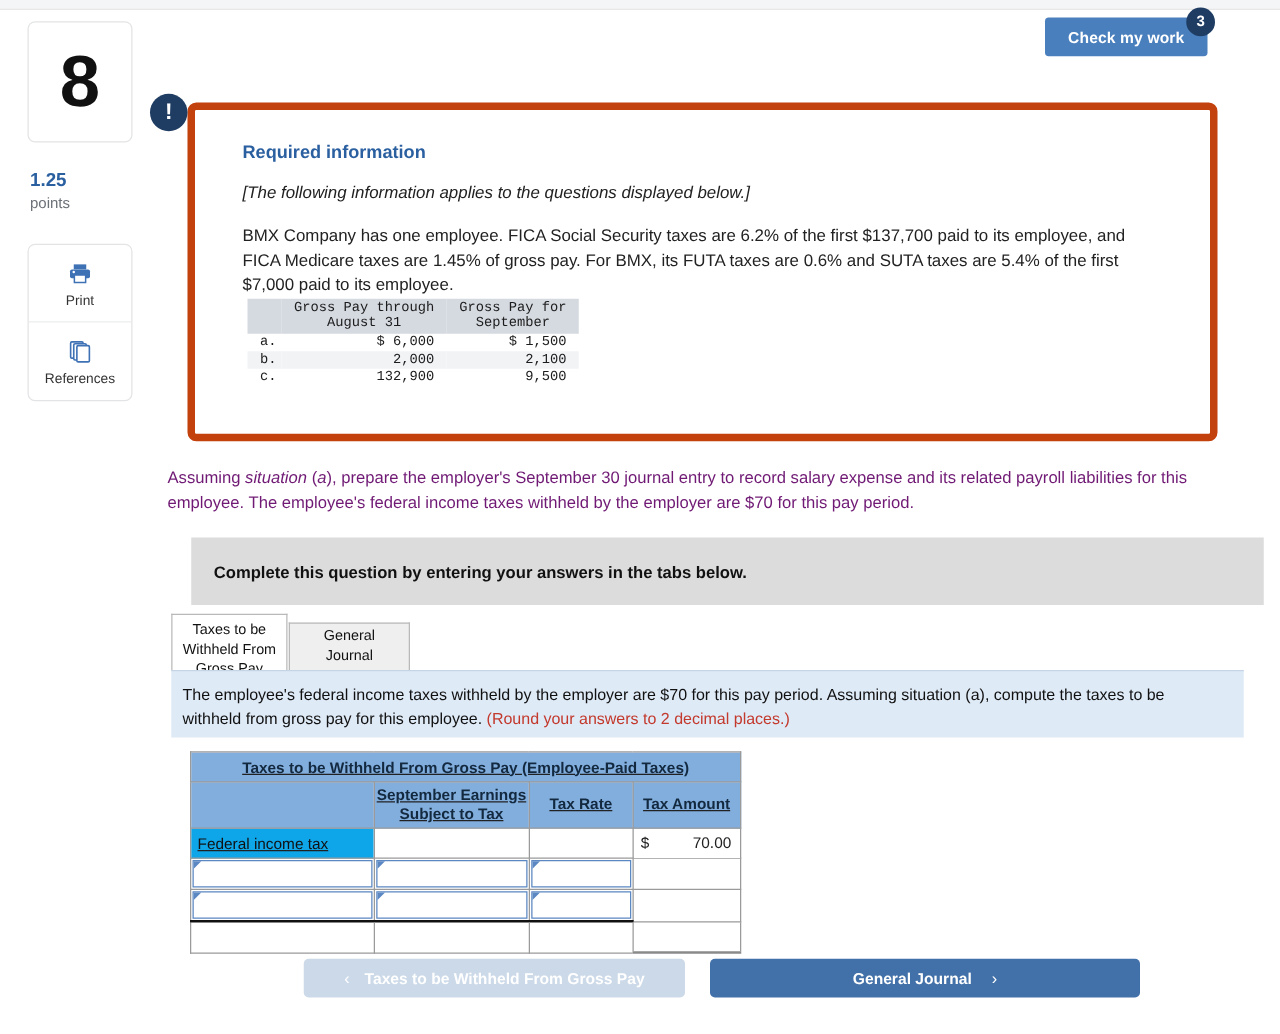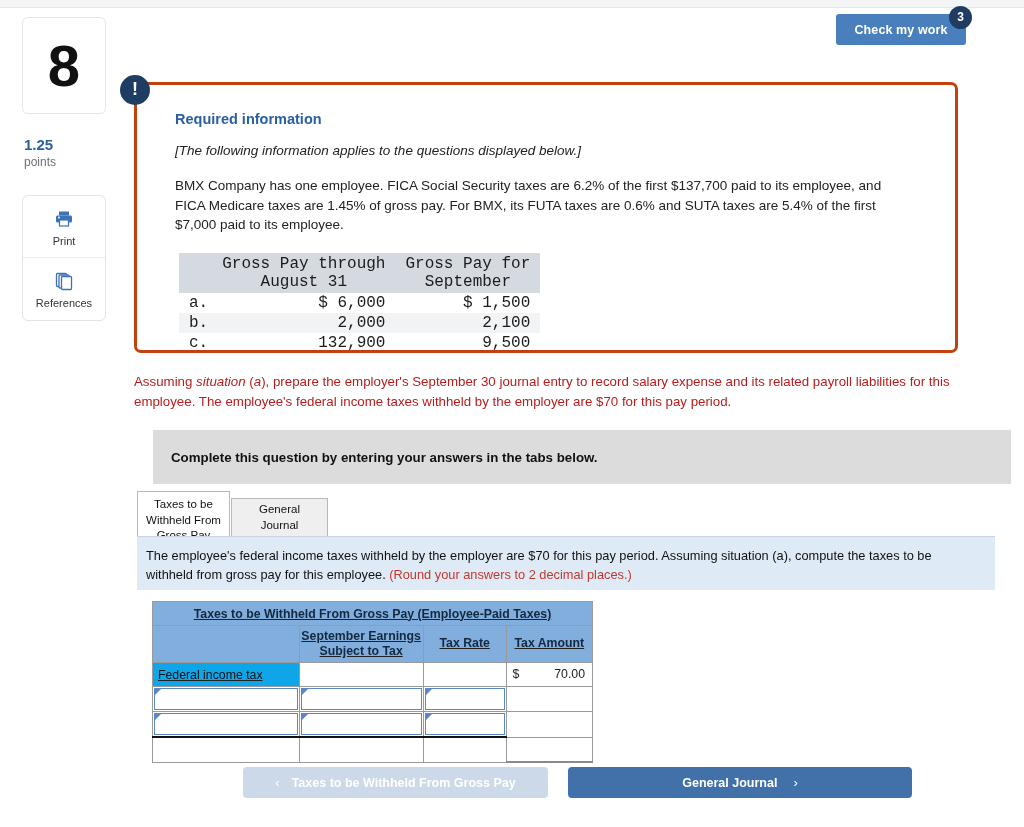--- a/index.html
+++ b/index.html
@@ -68,58 +68,58 @@
     height: 62px; display: flex; flex-direction: column;
     align-items: center; justify-content: center;
     border-bottom: 1px solid #eceded; cursor: pointer;
   }
   .tool-item:last-child { border-bottom: none; }
   .tool-item .ico { height: 26px; display:flex; align-items:center; justify-content:center; }
   .tool-item .lbl { font-size: 11px; color: #333; margin-top: 3px; }
 
   
   .req-box {
-    position: absolute; left: 134px; top: 82px;
+    position: absolute; left: 150px; top: 82px;
     width: 824px; height: 271px;
-    border: 3px solid #c2410c; border-radius: 7px; background: #fff;
+    border: 6px solid #c2410c; border-radius: 7px; background: #fff;
   }
   .alert-bubble {
     position: absolute; left: 120px; top: 75px;
     width: 30px; height: 30px; border-radius: 50%;
     background: #1f3d63; color: #fff;
     font-size: 18px; font-weight: bold;
     text-align: center; line-height: 29px;
     font-family: "Liberation Sans", sans-serif;
     z-index: 5;
   }
   .req-inner { padding: 26px 30px 0 38px; }
   .req-title { font-size: 14.5px; font-weight: bold; color: #2a5fa0; margin-bottom: 16px; }
   .req-italic { font-size: 13.5px; font-style: italic; color: #222; margin-bottom: 18px; }
   .req-para { font-size: 13.5px; line-height: 1.45; color: #222; max-width: 726px; }
 
   
   .mono-table {
-    margin-top: 18px; margin-left: 4px;
+    margin-top: 1px; margin-left: 4px;
     border-collapse: collapse;
     font-family: "Liberation Mono", monospace;
-    font-size: 16px;
+    font-size: 11px;
   }
   .mono-table th {
     background: #d5d9e0; font-weight: normal; color: #1c1c1c;
     padding: 2px 10px; text-align: center; white-space: pre;
   }
   .mono-table td { padding: 1px 10px; white-space: pre; color: #1c1c1c; }
   .mono-table td.lbl { text-align: left; padding-left: 10px; padding-right: 4px; }
   .mono-table td.num { text-align: right; }
   .mono-table tr.alt td { background: #f2f3f5; }
 
   
   .assume {
     position: absolute; left: 134px; top: 372px; width: 862px;
-    font-size: 13.3px; line-height: 1.5; color: #b91c1c;
+    font-size: 13.3px; line-height: 1.5; color: #701a75;
   }
   .assume i { font-style: italic; }
 
   
   .complete-bar {
     position: absolute; left: 153px; top: 430px;
     width: 858px; height: 54px; background: #dcdcdc;
     display: flex; align-items: center; padding-left: 18px;
   }
   .complete-bar span { font-size: 13.3px; font-weight: bold; color: #111; }

